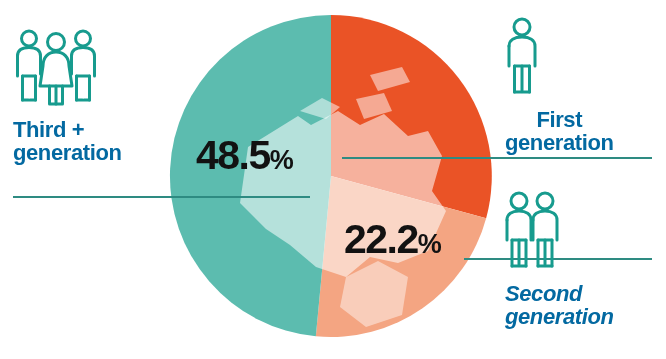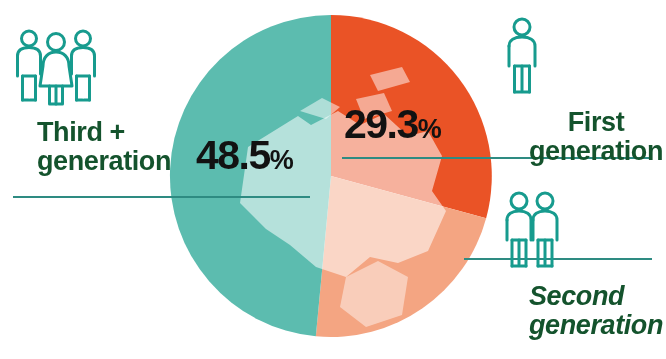--- a/index.html
+++ b/index.html
@@ -21,25 +21,24 @@
     letter-spacing:-1.5px;white-space:nowrap;line-height:1;
   }
   .pct .num{font-size:41px;}
   .pct .sym{font-size:27px;letter-spacing:-1px;}
   #pct-third{left:196px;top:135px;}
   #pct-first{left:344px;top:104px;}
   #pct-second{left:344px;top:219px;}
 
   
   .legend-text{
-    position:absolute;color:#14532d;font-weight:bold;
+    position:absolute;color:#0369a1;font-weight:bold;
     font-family:"Liberation Sans", sans-serif;
-    font-size:27px;line-height:1.06;letter-spacing:-0.4px;
+    font-size:22px;line-height:1.06;letter-spacing:-0.4px;
     white-space:pre-line;
-    margin-left:24px;
   }
   #label-third{left:13px;top:118px;}
   #label-first{left:505px;top:108px;text-align:center;}
   #label-second{left:505px;top:282px;font-style:italic;}
 
   
   .rule{position:absolute;height:2px;background:#2e8b82;}
   #rule-third{left:13px;top:196px;width:297px;}
   #rule-first{left:342px;top:157px;width:310px;}
   #rule-second{left:464px;top:258px;width:188px;}
@@ -80,24 +79,24 @@
         <path fill="#ffffff" fill-opacity="0.5" d="M186,84 L214,78 L222,96 L194,104 Z"></path>
         <path fill="#ffffff" fill-opacity="0.45" d="M176,262 L208,246 L238,262 L232,300 L196,312 L170,292 Z"></path>
       </g>
     </svg>
   </div>
 
   <div class="pct" id="pct-third">
     <span class="num">48.5</span><span class="sym">%</span>
   </div>
 
-  <div class="pct" id="pct-first">
-    <span class="num">29.3</span><span class="sym">%</span>
+
+  <div class="pct" id="pct-second">
+    <span class="num">22.2</span><span class="sym">%</span>
   </div>
-
 
   <div class="rule" id="rule-third"></div>
   <div class="rule" id="rule-first"></div>
   <div class="rule" id="rule-second"></div>
 
   <div class="legend-text" id="label-third">Third +
 generation</div>
 
   <div class="legend-text" id="label-first">First
 generation</div>

